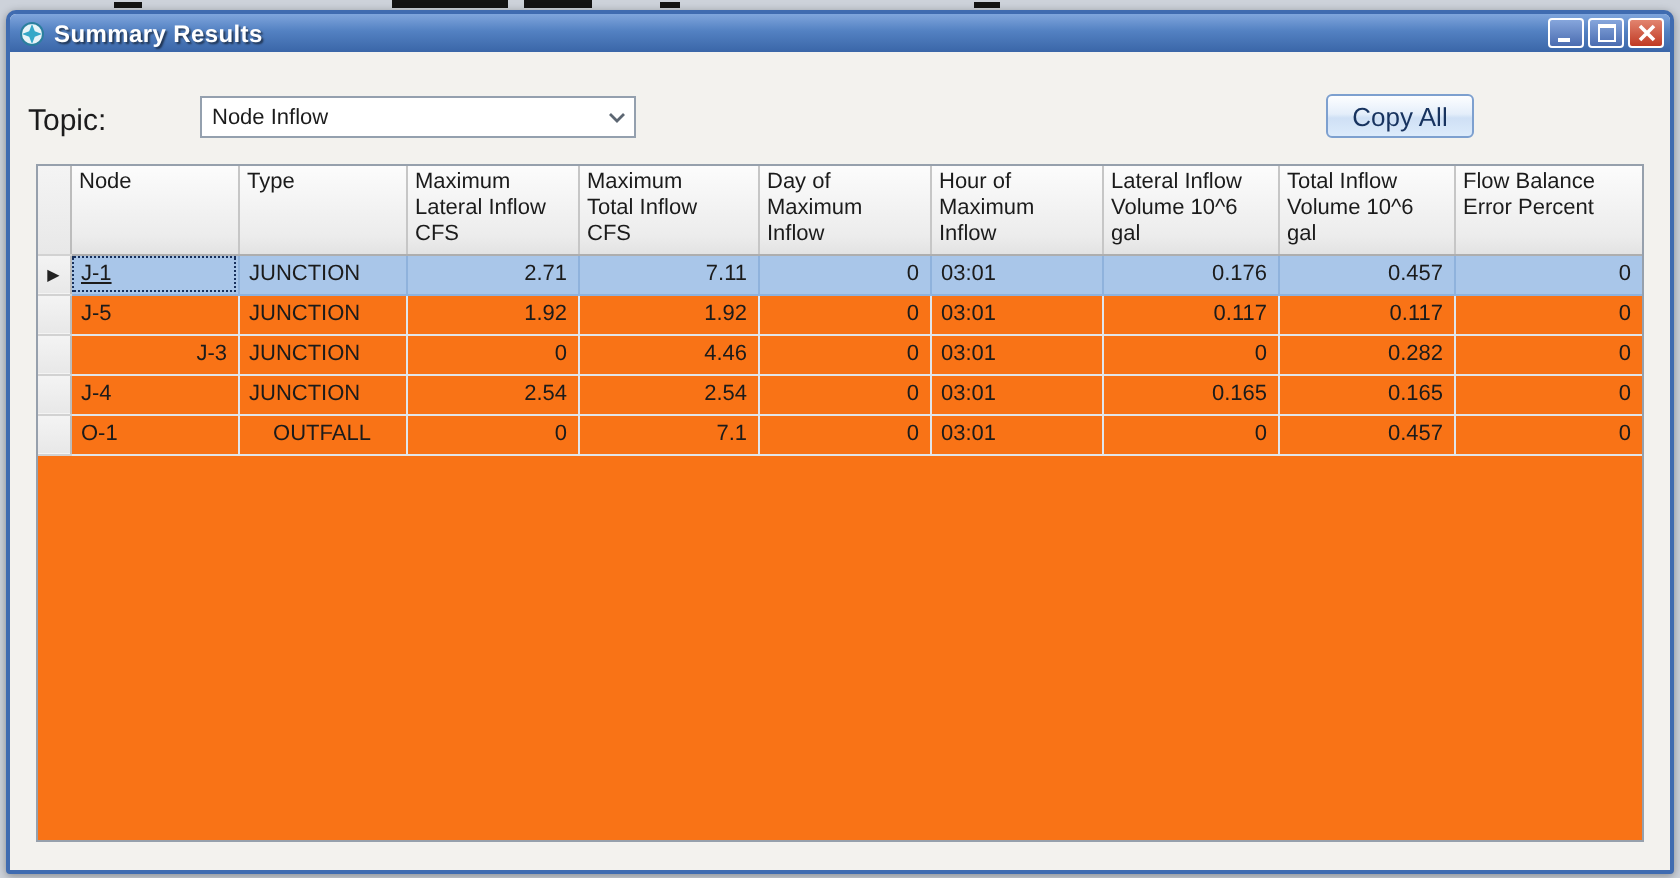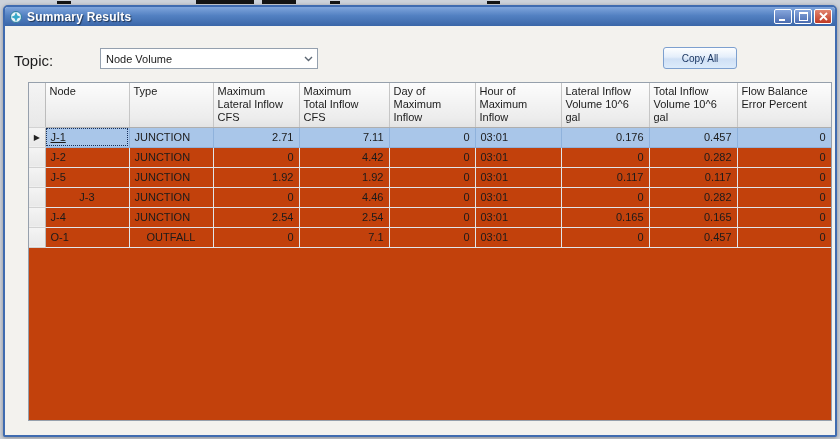--- a/index.html
+++ b/index.html
@@ -38,30 +38,30 @@
   .combo {
     position:absolute; left:95px; top:22px; width:218px; height:21px;
     background:#fff; border:1px solid #94a0ae; display:flex; align-items:center;
     font-size:11px; color:#1c1c1c; padding-left:5px; cursor:pointer;
   }
   .combo-arrow { margin-left:auto; width:17px; height:100%; display:flex; align-items:center; justify-content:center; }
 
   .btn {
     position:absolute; top:21px; height:22px; border:1px solid #7da0cf; border-radius:3px;
     background:linear-gradient(180deg,#fdfeff 0%, #e4eefa 45%, #cfe0f5 55%, #dcebfb 100%);
-    font-size:10px; color:#17335f; display:flex; align-items:center; justify-content:center;
+    font-size:13px; color:#17335f; display:flex; align-items:center; justify-content:center;
     gap:5px; cursor:pointer; font-family:inherit;
   }
   .btn-copy { right:98px; width:74px; }
   .btn-export { right:13px; width:77px; }
 
   
   .grid-panel {
-    position:absolute; left:23px; top:56px; width:804px; height:339px;
-    background:#c2410c; border:1px solid #96a0ac; overflow:hidden;
+    position:absolute; left:13px; top:56px; width:804px; height:339px;
+    background:#f97316; border:1px solid #96a0ac; overflow:hidden;
   }
   table { border-collapse:collapse; table-layout:fixed; width:802px; font-size:11px; color:#1b1b1b; }
   th {
     background:linear-gradient(180deg,#fcfcfc,#ececec 80%, #e3e3e3);
     border-right:1px solid #c6c6c6; border-bottom:1px solid #aeaeae;
     font-weight:normal; text-align:left; vertical-align:top;
     padding:2px 4px; height:41px; white-space:pre-line; line-height:1.2;
     overflow:hidden; cursor:pointer;
   }
   td {
@@ -114,21 +114,21 @@
           </svg>
       </button>
     </span>
   </div>
 
   <div class="client">
 
     <span class="topic-label">Topic:</span>
 
     <div class="combo">
-      <span>Node Volume</span>
+      <span>Node Inflow</span>
       <span class="combo-arrow">
         <svg width="9" height="6" viewBox="0 0 9 6">
             <path d="M1 1 L4.5 4.5 L8 1" fill="none" stroke="#5c6672" stroke-width="1.4"></path>
           </svg>
       </span>
     </div>
 
     <button class="btn btn-copy">
       <span>Copy All</span>
     </button>
@@ -183,45 +183,33 @@
               <td style="text-align: right;">2.71</td>
               <td style="text-align: right;">7.11</td>
               <td style="text-align: right;">0</td>
               <td style="text-align: left;">03:01</td>
               <td style="text-align: right;">0.176</td>
               <td style="text-align: right;">0.457</td>
               <td style="text-align: right;">0</td>
             </tr>
             <tr>
               <td class="ind"></td>
-              <td style="text-align: left;">J-2</td>
-              <td style="text-align: left;">JUNCTION</td>
-              <td style="text-align: right;">0</td>
-              <td style="text-align: right;">4.42</td>
-              <td style="text-align: right;">0</td>
-              <td style="text-align: left;">03:01</td>
-              <td style="text-align: right;">0</td>
-              <td style="text-align: right;">0.282</td>
-              <td style="text-align: right;">0</td>
-            </tr>
-            <tr>
-              <td class="ind"></td>
               <td style="text-align: left; margin-left: 32px;">J-5</td>
               <td style="text-align: left;">JUNCTION</td>
               <td style="text-align: right;">1.92</td>
               <td style="text-align: right;">1.92</td>
               <td style="text-align: right;">0</td>
               <td style="text-align: left;">03:01</td>
               <td style="text-align: right;">0.117</td>
               <td style="text-align: right;">0.117</td>
               <td style="text-align: right;">0</td>
             </tr>
             <tr>
               <td class="ind"></td>
-              <td style="text-align: center;">J-3</td>
+              <td style="text-align: right;">J-3</td>
               <td style="text-align: left;">JUNCTION</td>
               <td style="text-align: right;">0</td>
               <td style="text-align: right;">4.46</td>
               <td style="text-align: right;">0</td>
               <td style="text-align: left;">03:01</td>
               <td style="text-align: right;">0</td>
               <td style="text-align: right;">0.282</td>
               <td style="text-align: right;">0</td>
             </tr>
             <tr>

